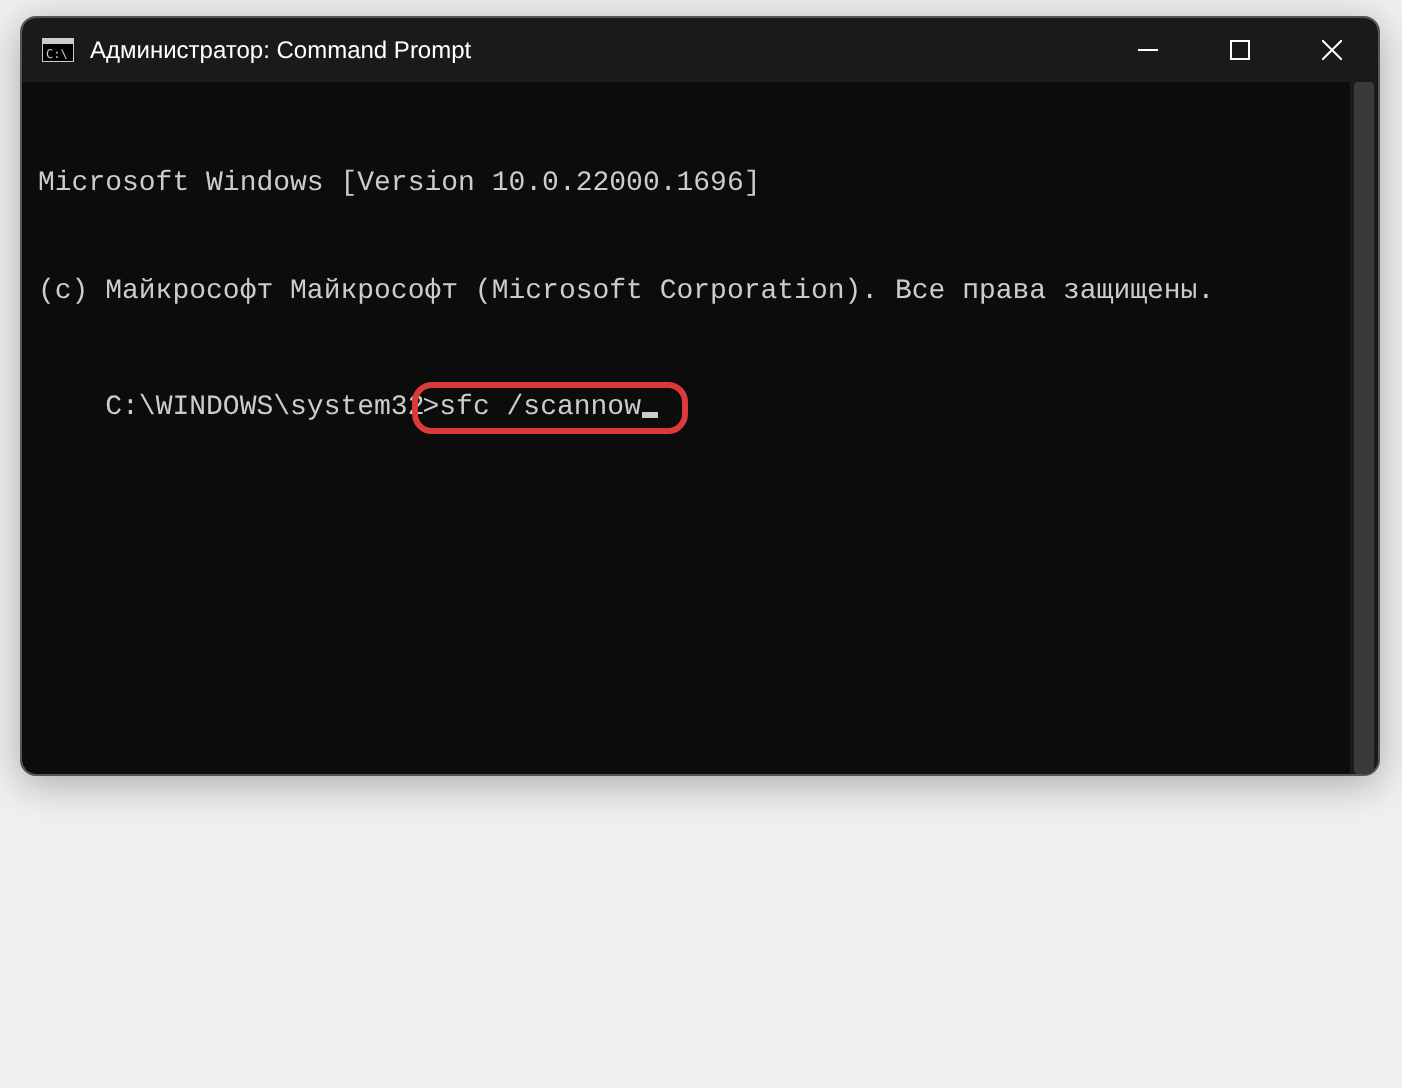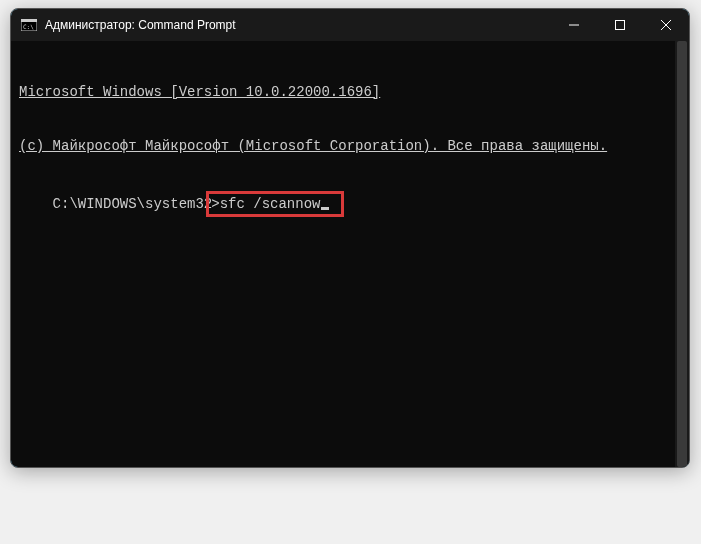--- a/index.html
+++ b/index.html
@@ -8,21 +8,21 @@
       height: 544px;
       background: #f0f0f0;
       font-family: 'Segoe UI', Tahoma, sans-serif;
       overflow: hidden;
     }
     .window {
       position: absolute;
       top: 8px;
       left: 10px;
       width: 680px;
-      height: 460px;
+      height: 380px;
       background: #7dd3fc;
       border: 1px solid #555;
       border-radius: 8px;
       overflow: hidden;
       display: flex;
       flex-direction: column;
       box-shadow: 0 4px 20px rgba(0,0,0,0.3);
     }
     .titlebar {
       height: 32px;
@@ -63,32 +63,32 @@
       background: #0c0c0c;
       padding: 6px 8px 8px 8px;
       font-family: Consolas, 'Courier New', monospace;
       font-size: 14px;
       line-height: 18px;
       color: #cccccc;
       white-space: pre;
       position: relative;
       overflow: hidden;
     }
-    .line { white-space: pre; text-decoration: underline; }
+    .line { white-space: pre; }
     .prompt-line {
       display: inline-flex;
       align-items: center;
       white-space: pre;
       margin-top: 18px;
       justify-content: flex-end;
     }
     .highlight-wrap {
       display: inline-block;
       border: 3px solid #d93a3a;
-      border-radius: 0;
+      border-radius: 10px;
       padding: 2px 12px 2px 2px;
       margin-left: -6px;
       line-height: 16px;
     }
     .cursor {
       display: inline-block;
       width: 8px;
       height: 3px;
       background: #cccccc;
       vertical-align: -2px;

